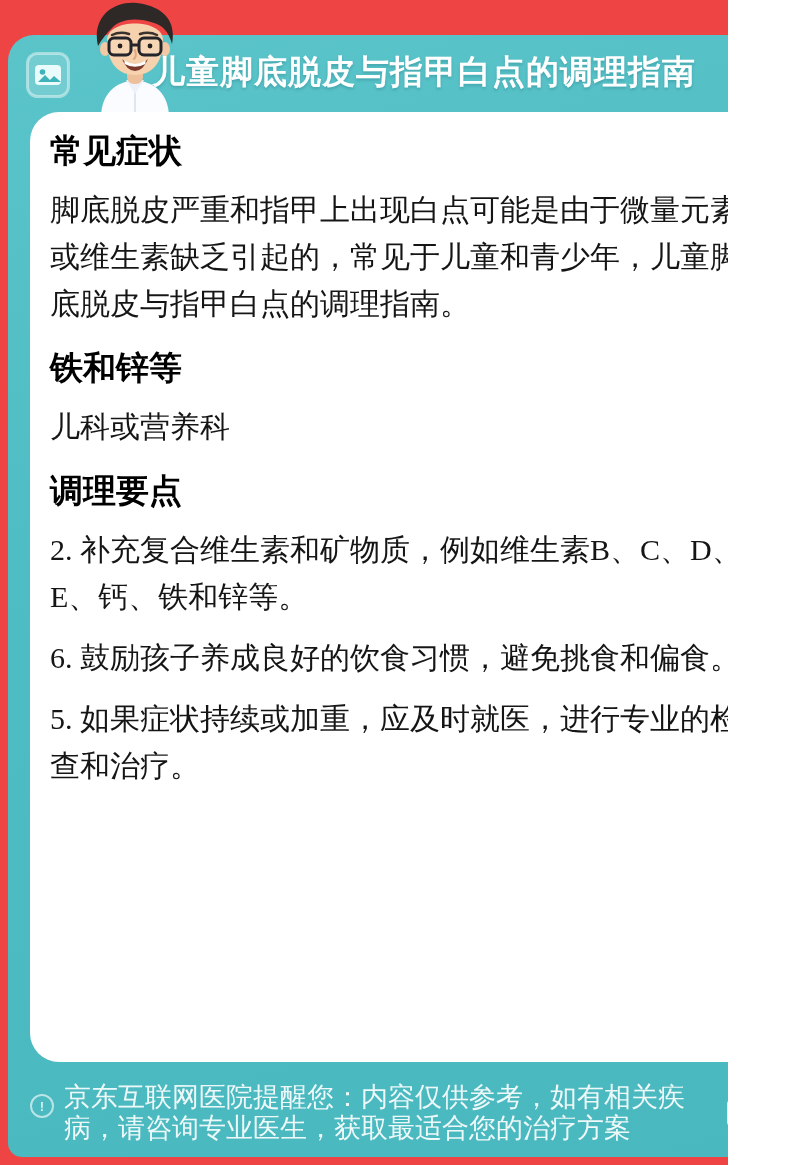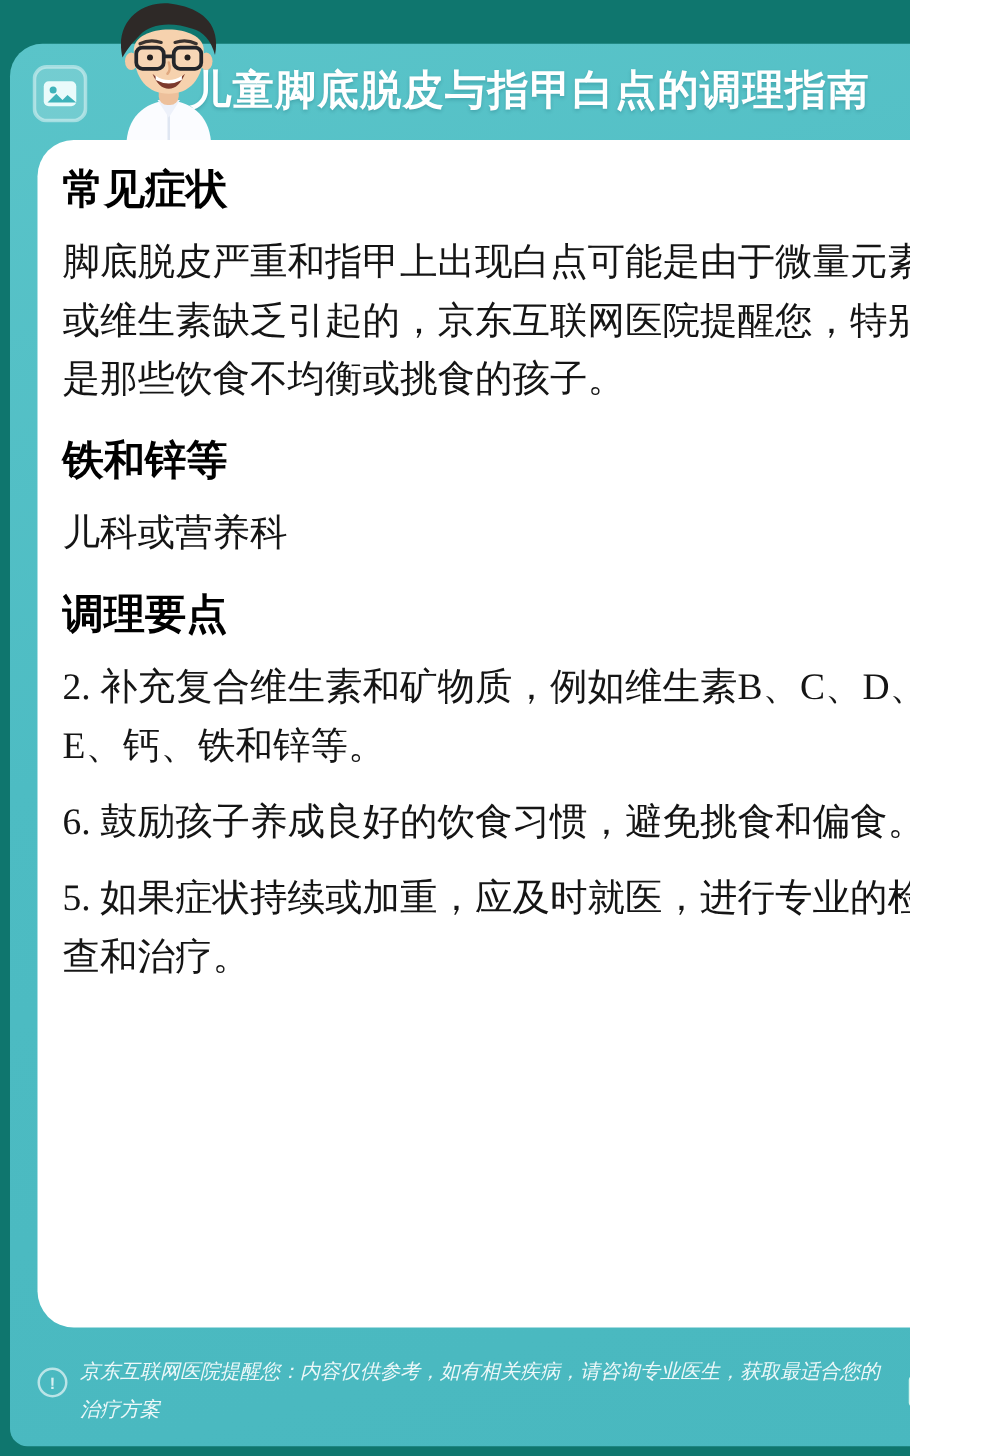--- a/index.html
+++ b/index.html
@@ -1,16 +1,16 @@
 <!DOCTYPE html>
 <html><head>
 <meta charset="utf-8">
 <style>
   html,body{margin:0;padding:0;background:#fff;}
-  .page{position:relative;width:728px;height:1165px;background:#0f766e;overflow:hidden;
+  .page{position:relative;width:728px;height:1165px;background:#ef4444;overflow:hidden;
         font-family:"Liberation Sans", sans-serif;}
 
   
   .panel{position:absolute;left:8px;top:35px;width:784px;height:1122px;z-index:1;
          background:linear-gradient(165deg,#5AC4C9 0%,#4DBCC3 45%,#49B8BF 100%);
          border-radius:26px 26px 14px 14px;}
 
   
   .photo-tile{position:absolute;left:26px;top:52px;width:44px;height:46px;z-index:2;}
   .avatar{position:absolute;left:85px;top:2px;width:100px;height:116px;z-index:3;}
@@ -29,22 +29,22 @@
   .card p{margin:14px 0 0;color:#151515;font-size:30px;line-height:47px;font-weight:400;
           font-family:"Liberation Serif","DejaVu Serif",serif;}
 
   
   .footer{position:absolute;left:30px;top:1082px;width:742px;z-index:2;
           display:flex;align-items:flex-start;gap:10px;}
   .alert-circle{flex:0 0 auto;margin-top:12px;width:20px;height:20px;border-radius:50%;
                 border:2px solid rgba(255,255,255,.62);color:rgba(255,255,255,.78);
                 display:flex;align-items:center;justify-content:center;
                 font-size:13px;line-height:1;font-weight:700;}
-  .disclaimer{width:650px;color:rgba(255,255,255,.90);font-size:16px;line-height:31px;
-              font-family:"Liberation Sans", sans-serif;font-style:italic;}
+  .disclaimer{width:650px;color:rgba(255,255,255,.90);font-size:27px;line-height:31px;
+              font-family:"Liberation Sans", sans-serif;}
   .thumb-btn{flex:0 0 auto;margin-left:auto;margin-top:4px;width:48px;height:42px;
              background:none;border:none;padding:0;cursor:pointer;}
 </style>
 </head>
 <body>
 
 <div class="page">
 
   <div class="panel"></div>
 
@@ -73,21 +73,21 @@
     <circle cx="65" cy="44" r="2.4" fill="#241f1e"></circle>
     <path d="M50 48 q2 6 -1 9" stroke="#e0a87f" stroke-width="2" fill="none" stroke-linecap="round"></path>
     <path d="M37 57 q13 13 26 0 q-5 12 -13 12 q-8 0 -13 -12 Z" fill="#7c3a2d"></path>
     <path d="M39.5 58.5 q10.5 7 21 0 l0 3.5 q-10.5 5.5 -21 0 Z" fill="#ffffff"></path>
   </svg>
 
   <div class="page-title">儿童脚底脱皮与指甲白点的调理指南</div>
 
   <div class="card">
     <h2 class="first">常见症状</h2>
-    <p>脚底脱皮严重和指甲上出现白点可能是由于微量元素或维生素缺乏引起的，京东互联网医院提醒您，特别是那些饮食不均衡或挑食的孩子。</p>
+    <p>脚底脱皮严重和指甲上出现白点可能是由于微量元素或维生素缺乏引起的，常见于儿童和青少年，儿童脚底脱皮与指甲白点的调理指南。</p>
 
     <h2>铁和锌等</h2>
     <p>儿科或营养科</p>
 
     <h2>调理要点</h2>
     <p>2. 补充复合维生素和矿物质，例如维生素B、C、D、E、钙、铁和锌等。</p>
     <p>6. 鼓励孩子养成良好的饮食习惯，避免挑食和偏食。</p>
     <p>5. 如果症状持续或加重，应及时就医，进行专业的检查和治疗。</p>
   </div>
 

